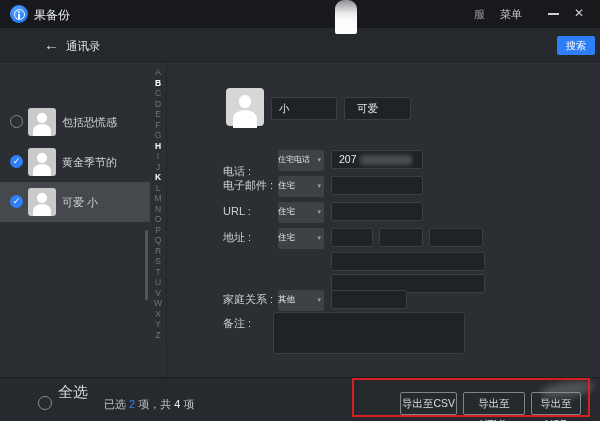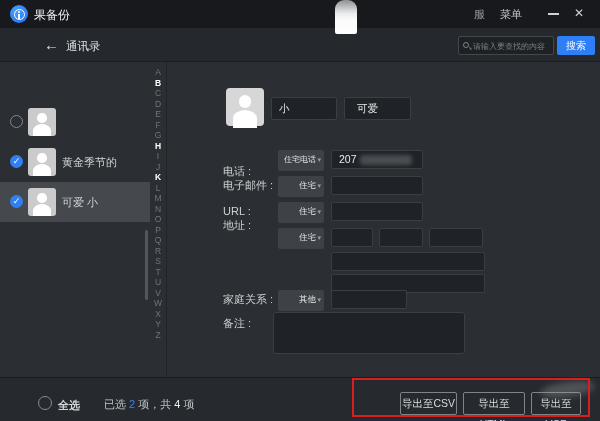--- a/index.html
+++ b/index.html
@@ -60,33 +60,33 @@
   .alpha { display:block; height:10.5px; line-height:10.5px; font-size:8.5px; color:#70747a; }
   .alpha.hl { color:#ffffff; font-weight:bold; }
   
   .main { position:absolute; left:166px; top:62px; width:434px; height:315px; border-left:1px solid #222528; }
   .avatar-l { position:absolute; left:59px; top:26px; width:38px; height:38px; background:#d7d7d7; border-radius:4px; }
   .inp { position:absolute; background:#1f2226; border:1px solid #3b3e43; border-radius:2px;
          font-size:10.5px; color:#e8eaec; line-height:17px; padding-left:7px; white-space:nowrap; overflow:hidden; }
   .name-inp { height:23px; line-height:21px; }
   .lbl { position:absolute; left:56px; font-size:11px; color:#ced0d3; line-height:19px; white-space:nowrap; }
   .sel { position:absolute; left:111px; width:46px; height:21px; background:#3e4247; border-radius:2px;
-         font-size:8.5px; color:#e3e5e7; line-height:19px; text-align:right; }
+         font-size:8.5px; color:#e3e5e7; line-height:19px; text-align:left; }
   .sel .arr { position:absolute; right:3px; top:0; font-size:7px; color:#9a9da1; line-height:19px; }
   .sel .sel-txt { display:inline-block; padding-right:8px; }
   .blur-smudge { position:absolute; left:28px; top:4px; width:52px; height:10px; background:#6f7276;
          opacity:.55; filter:blur(2px); border-radius:3px; }
   .notes-area { position:absolute; left:106px; top:250px; width:192px; height:42px; background:#1f2226;
          border:1px solid #3b3e43; border-radius:3px; }
   
   .footer { position:absolute; left:0; top:377px; width:600px; height:44px; background:#26292d;
             border-top:1px solid #191b1e; }
   .sa-circle { position:absolute; left:38px; top:18px; width:14px; height:14px; border-radius:50%;
             border:1.5px solid #898c90; }
-  .sa-label { position:absolute; left:58px; top:20px; font-size:11px; color:#d3d5d7;font-weight:bold; }
+  .sa-label { position:absolute; left:58px; top:5px; font-size:15px; color:#d3d5d7; }
   .sel-info { position:absolute; left:104px; top:19px; font-size:11px; color:#c3c5c8; white-space:nowrap; }
   .sel-info .cnt { color:#3b82f6; }
   .sel-info .tot { color:#eceef0; }
   .exp-btn { position:absolute; top:14px; height:23px; border:1px solid #808387; border-radius:2px;
             background:transparent; color:#dadcde; font-size:10.5px; text-align:center; line-height:21px; }
   .btn-csv { left:400px; width:57px; }
   .btn-html { left:463px; width:62px; }
   .btn-vcf { left:531px; width:50px; }
   .red-box { position:absolute; left:352px; top:378px; width:238px; height:39px;
             border:2px solid #d71f1f; z-index:50; pointer-events:none; }
@@ -106,31 +106,28 @@
   <span class="tb-item tb-service">服</span>
   <span class="tb-item tb-menu">菜单</span>
   <div class="win-min"></div>
   <span class="win-close">✕</span>
 </div>
 <div class="sticker"></div>
 
 <div class="toolbar">
   <span class="back">←</span>
   <span class="section-title">通讯录</span>
-  <div class="search-box">
-    <span class="mag"></span>
-    <span class="ph">请输入要查找的内容</span>
-  </div>
   <div class="search-btn">搜索</div>
 </div>
 
 <div class="sidebar">
   <div class="contact-row" style="top:40px">
     <div class="ckb"></div>
     <div class="avatar-s person"></div>
+    <span class="c-name">包括恐慌感</span>
   </div>
   <div class="contact-row" style="top:80px">
     <div class="ckb checked">✓</div>
     <div class="avatar-s person"></div>
     <span class="c-name">黄金季节的</span>
   </div>
   <div class="contact-row selected" style="top:120px">
     <div class="ckb checked">✓</div>
     <div class="avatar-s person"></div>
     <span class="c-name">可爱 小</span>
@@ -189,21 +186,21 @@
   </div>
   <div class="inp" style="left:164px; top:114px; width:92px; height:19px;"></div>
 
   <span class="lbl" style="top:140px">URL :</span>
   <div class="sel" style="top:140px">
     <span class="sel-txt">住宅</span>
     <span class="arr">▾</span>
   </div>
   <div class="inp" style="left:164px; top:140px; width:92px; height:19px;"></div>
 
-  <span class="lbl" style="top:154px">地址 :</span>
+  <span class="lbl" style="top:166px">地址 :</span>
   <div class="sel" style="top:166px">
     <span class="sel-txt">住宅</span>
     <span class="arr">▾</span>
   </div>
   <div class="inp" style="left:164px; top:166px; width:42px; height:19px;"></div>
   <div class="inp" style="left:212px; top:166px; width:44px; height:19px;"></div>
   <div class="inp" style="left:262px; top:166px; width:54px; height:19px;"></div>
   <div class="inp" style="left:164px; top:190px; width:154px; height:19px;"></div>
   <div class="inp" style="left:164px; top:212px; width:154px; height:19px;"></div>
 

